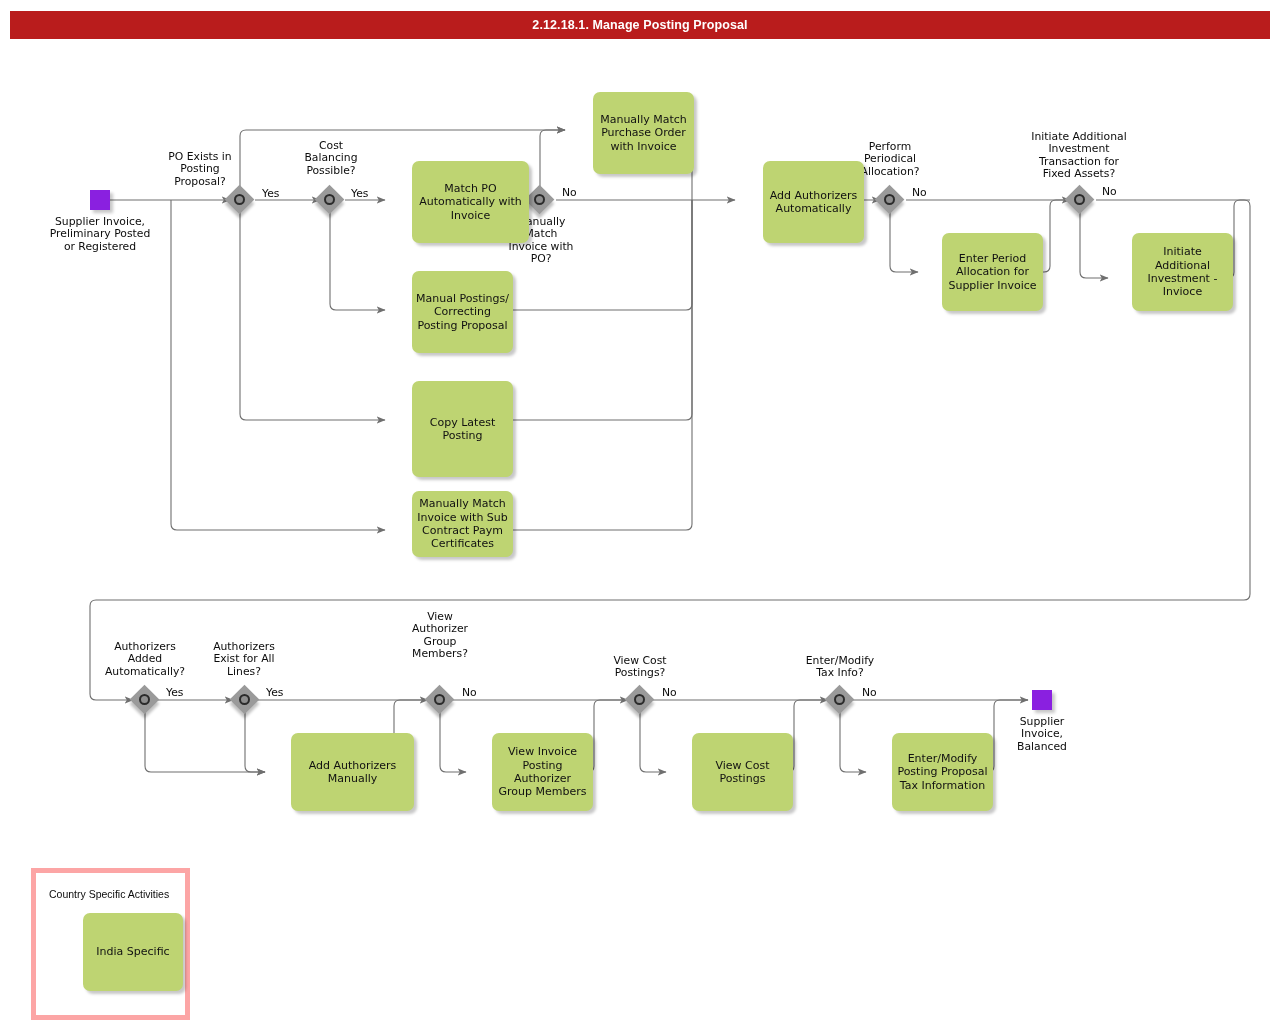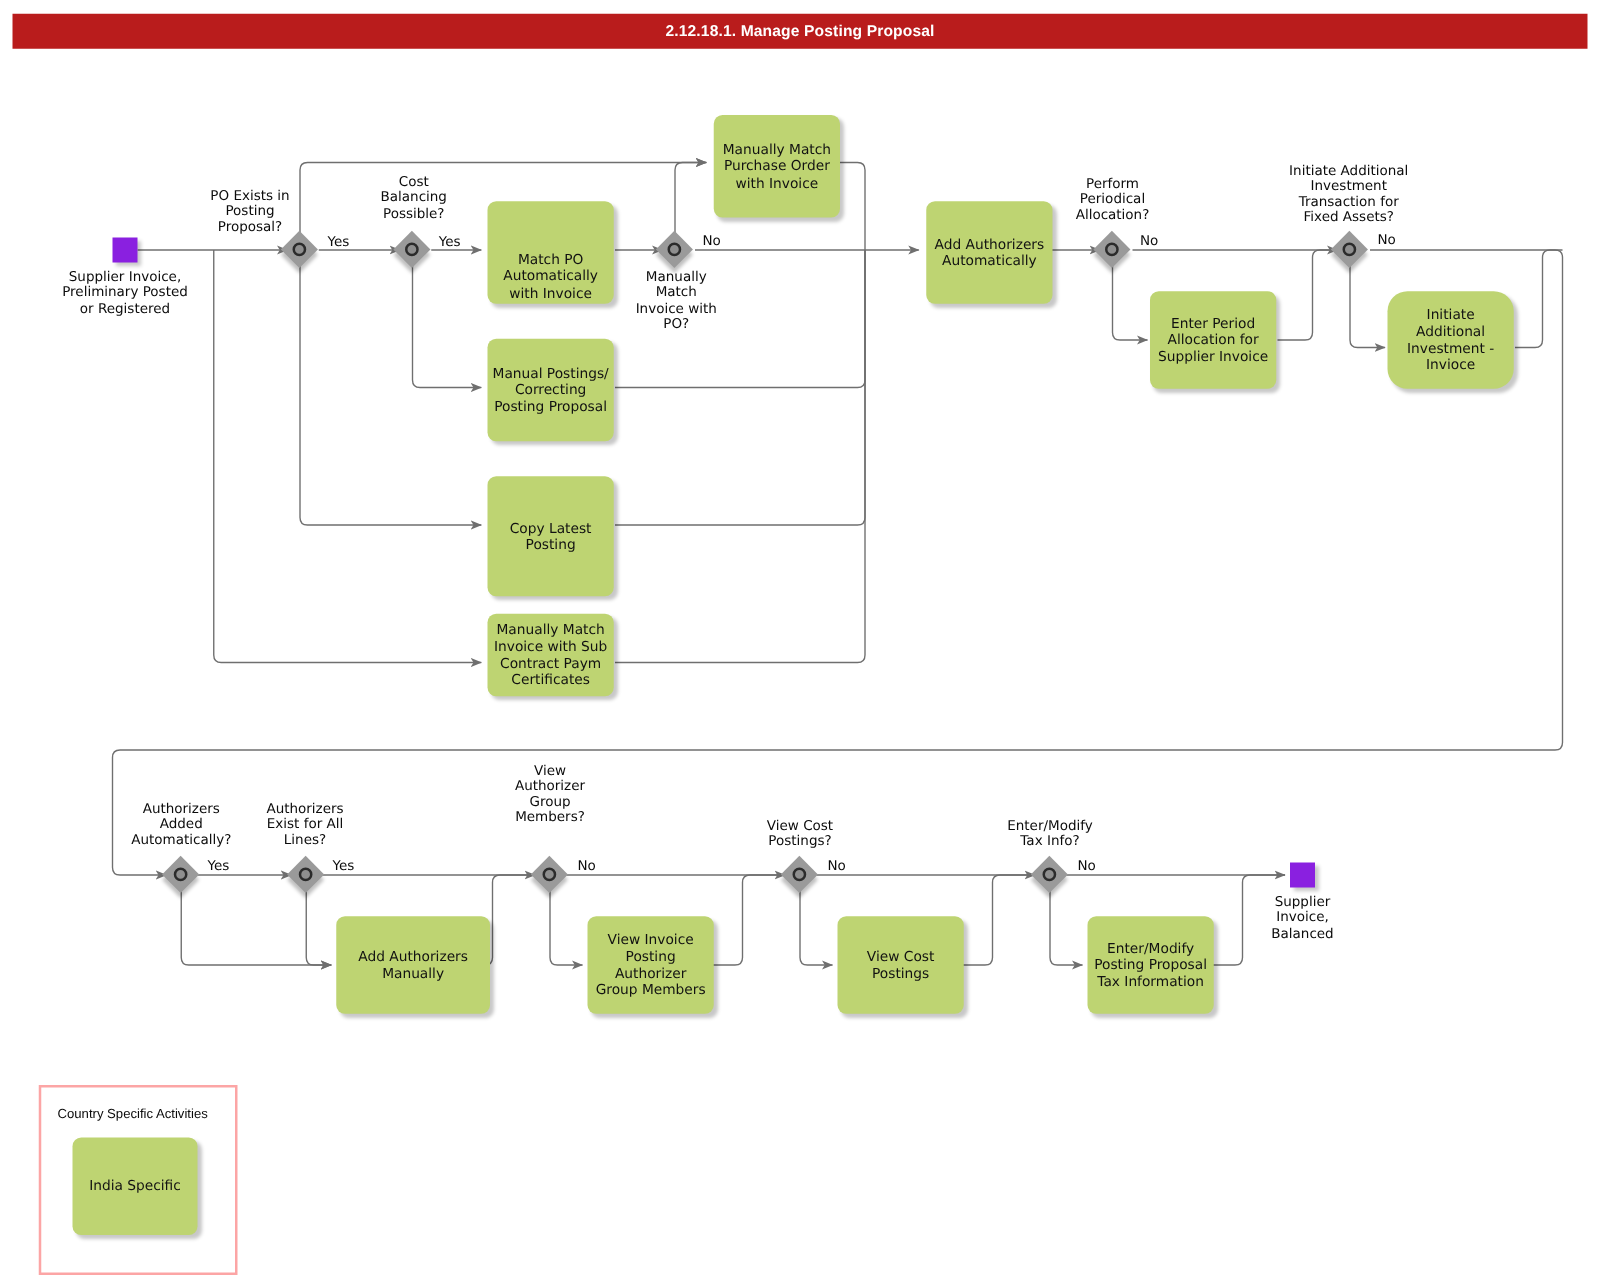--- a/index.html
+++ b/index.html
@@ -49,20 +49,21 @@
     display: flex;
     align-items: center;
     justify-content: center;
     text-align: center;
     font-size: 11px;
     line-height: 13.4px;
     color: #111111;
     font-family: "DejaVu Sans", sans-serif;
     box-sizing: border-box;
     padding: 2px 4px;
+    margin-left: 22px;
   }
   .task span { display: block; width: 100%; }
 
   
   .gateway {
     position: absolute;
     width: 30px;
     height: 30px;
   }
   .gw-diamond {
@@ -104,21 +105,21 @@
     font-size: 10.8px;
     line-height: 12px;
     color: #0b0b0b;
     font-family: "DejaVu Sans", sans-serif;
   }
   
   #legend {
     position: absolute;
     left: 31px; top: 868px;
     width: 159px; height: 152px;
-    border: 2px solid #fca5a5;
+    border: 5px solid #fca5a5;
     background: #ffffff;
     box-sizing: border-box;
   }
   #legend-title {
     position: absolute;
     left: 13px; top: 15px;
     font-size: 10.5px;
     color: #0b0b0b;
     font-family: "Liberation Sans", sans-serif;
   }
@@ -310,21 +311,21 @@
   <div class="lbl" style="left:788px; top:655px; width:104px;">Enter/Modify
 Tax Info?</div>
   <div class="flowlbl" style="left:862px; top:687px;">No</div>
 
   <div class="task" style="left:571px; top:92px; width:101px; height:82px;">
     <span>Manually Match
 Purchase Order
 with Invoice</span>
   </div>
 
-  <div class="task" style="left:390px; top:161px; width:101px; height:82px;align-items:flex-end;">
+  <div class="task" style="left:390px; top:161px; width:117px; height:82px;">
     <span>Match PO
 Automatically
 with Invoice</span>
   </div>
 
   <div class="task" style="left:390px; top:271px; width:101px; height:82px;">
     <span>Manual Postings/
 Correcting
 Posting Proposal</span>
   </div>
@@ -345,21 +346,21 @@
     <span>Enter Period
 Allocation for
 Supplier Invoice</span>
   </div>
 
   <div class="task" style="left:741px; top:161px; width:101px; height:82px;">
     <span>Add Authorizers
 Automatically</span>
   </div>
 
-  <div class="task" style="left:1110px; top:233px; width:101px; height:78px;border-radius:16px;">
+  <div class="task" style="left:1110px; top:233px; width:101px; height:78px;">
     <span>Initiate
 Additional
 Investment -
 Invioce</span>
   </div>
 
   <div class="task" style="left:269px; top:733px; width:123px; height:78px;">
     <span>Add Authorizers
 Manually</span>
   </div>

